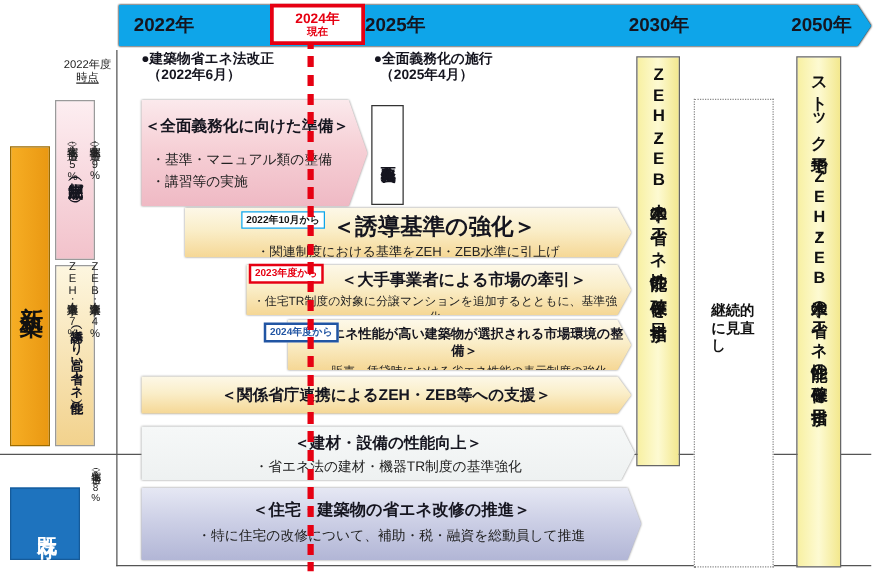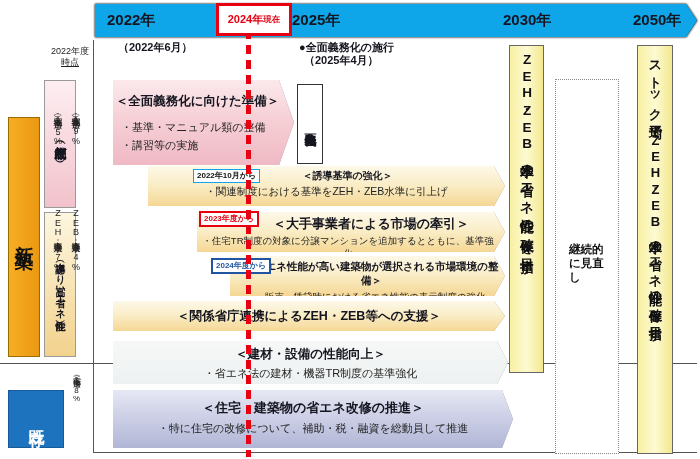--- a/index.html
+++ b/index.html
@@ -27,21 +27,21 @@
   .badge.blu{border:2px solid #2155a3;color:#2155a3;font-size:8px;}
   .statcol{position:absolute;writing-mode:vertical-rl;text-orientation:upright;font-size:9px;color:#222;letter-spacing:-0.5px;line-height:1;}
   .line{position:absolute;background:#555;}
   .goalbar{position:absolute;background:linear-gradient(90deg,#f8f0a2 0%,#fdfad2 50%,#f3e88e 100%);
            border:1px solid #666;display:flex;align-items:flex-start;justify-content:center;z-index:5;}
   .goaltext{writing-mode:vertical-rl;text-orientation:upright;font-weight:bold;font-size:13.5px;letter-spacing:1.5px;color:#111;padding-top:6px;}
   .dotted{border:1px dotted #8a8a8a;background:#fff;}
   #redline{position:absolute;left:246px;top:30px;width:5px;height:427px;z-index:40;
            background:repeating-linear-gradient(180deg,#e60012 0 9px,transparent 9px 15px);}
   #marker{position:absolute;left:216px;top:3px;width:70px;height:27px;background:#fff;border:3px solid #e60012;
-          z-index:45;display:flex;flex-direction:row;align-items:center;justify-content:center;line-height:1;}
+          z-index:45;display:flex;flex-direction:column;align-items:center;justify-content:center;line-height:1;}
   #marker .m1{color:#e60012;font-weight:bold;font-size:11px;}
   #marker .m2{color:#e60012;font-weight:bold;font-size:8.5px;}
 </style>
 </head>
 <body>
 
 <div id="stage">
 
   <div class="line" style="left:0;top:363px;width:697px;height:1px;z-index:0;"></div>
   <div class="line" style="left:93px;top:40px;width:1px;height:413px;"></div>
@@ -56,20 +56,21 @@
     </div>
   </div>
 
   <div id="redline"></div>
   <div id="marker">
     <span class="m1">2024年</span>
     <span class="m2">現在</span>
   </div>
 
   <div class="abs" style="left:113px;top:41px;font-size:11px;font-weight:bold;line-height:13px;">
+    <span style="display:block;">●建築物省エネ法改正</span>
     <span style="display:block;padding-left:5px;">（2022年6月）</span>
   </div>
   <div class="abs" style="left:299px;top:41px;font-size:11px;font-weight:bold;line-height:13px;">
     <span style="display:block;font-family:Liberation Serif, serif;">●全面義務化の施行</span>
     <span style="display:block;padding-left:5px;">（2025年4月）</span>
   </div>
 
   <div class="abs ctr" style="left:46px;top:46px;width:48px;font-size:9px;line-height:11px;color:#222;">
     <span style="display:block;">2022年度</span>
     <span style="display:block;text-decoration:underline;">時点</span>
@@ -105,21 +106,21 @@
     </div>
   </div>
 
   <div class="abs flexc" style="left:297px;top:84px;width:24px;height:78px;background:#fff;border:1.5px solid #333;z-index:10;">
     <span class="vtext" style="font-size:12px;font-weight:bold;">全面義務化</span>
   </div>
 
 
   <div class="aw" style="left:148px;top:166px;width:357px;height:40px;z-index:10;">
     <div class="ab cream">
-      <div class="title ctr" style="padding-top:3px;font-size:10px;padding-left:42px;">＜誘導基準の強化＞</div>
+      <div class="title ctr" style="padding-top:3px;font-size:18px;padding-left:42px;">＜誘導基準の強化＞</div>
       <div class="bullet ctr" style="padding-top:2px;font-size:10.5px;">・関連制度における基準をZEH・ZEB水準に引上げ</div>
     </div>
   </div>
   <span class="badge blk" style="left:151px;top:169px;">2022年10月から</span>
 
   <div class="aw" style="left:197px;top:212px;width:308px;height:40px;z-index:10;">
     <div class="ab cream">
       <div class="title ctr" style="padding:3px 12px 0 52px;font-size:13px;">＜大手事業者による市場の牽引＞</div>
       <div class="bullet ctr" style="padding:2px 10px 0 4px;font-size:9.5px;">・住宅TR制度の対象に分譲マンションを追加するとともに、基準強化</div>
     </div>

